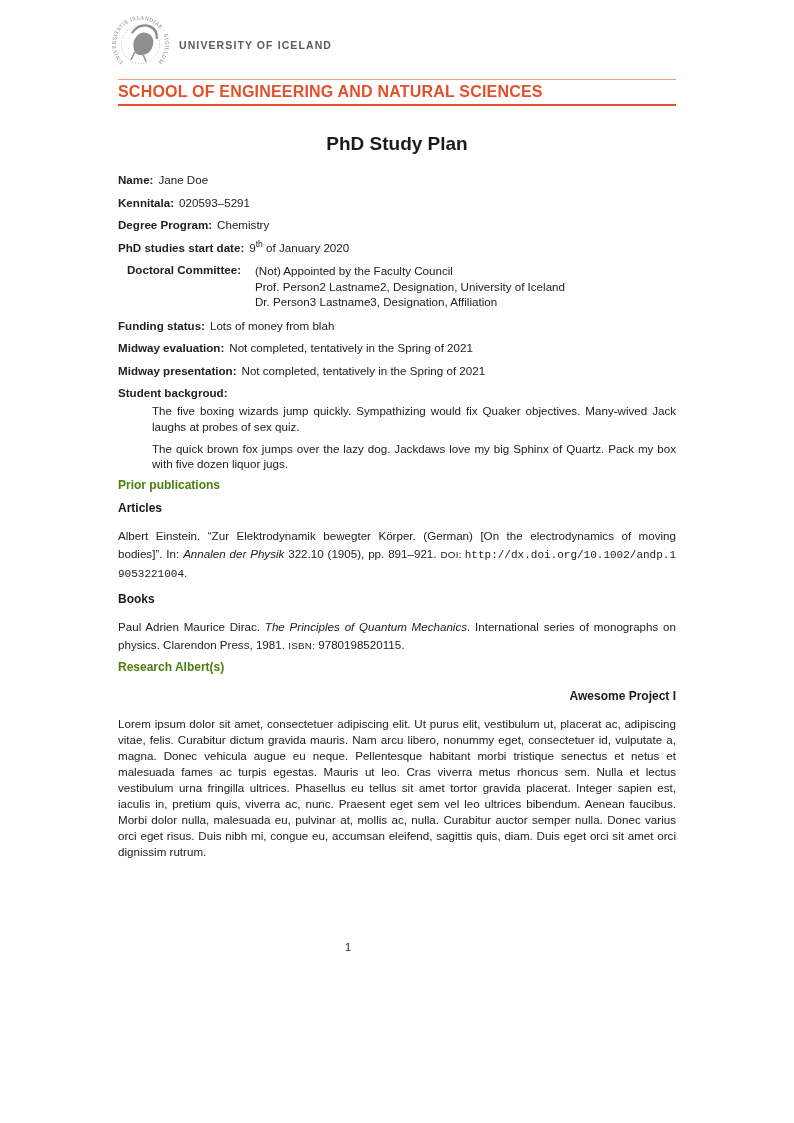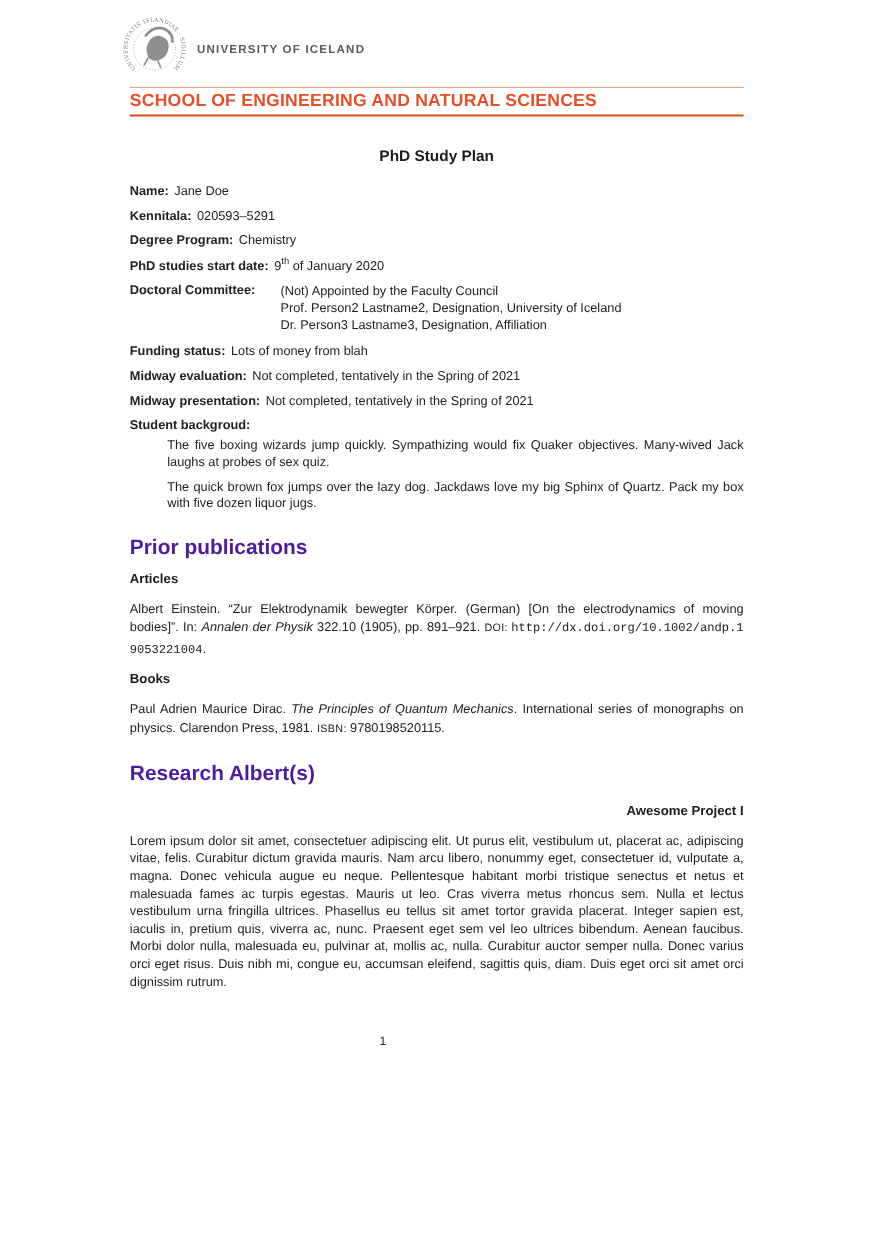--- a/index.html
+++ b/index.html
@@ -21,32 +21,32 @@
   }
   .rule-top{height:1px;background:#ee9e85;margin:4px 0 0 8px;}
   .school{
     margin-left:8px;color:#e0512c;font-weight:bold;
     font-size:16px;letter-spacing:0.2px;padding:3px 0 3px;
   }
   .rule-bottom{height:2px;background:#e0512c;margin-left:8px;}
   
   .content{margin:0 118px;font-size:11.6px;}
   h1.doc-title{
-    font-size:14px;font-weight:bold;text-align:center;
+    font-size:19px;font-weight:bold;text-align:center;
     margin:27px 0 18px;color:#1b1b1b;
   }
   .row{margin:0 0 8.5px;line-height:14px;}
-  .lbl{font-weight:bold;margin-right:5px;}
+  .lbl{font-weight:bold;margin-right:5px;text-align:center;}
   sup{font-size:8.5px;line-height:0;}
   .committee{display:flex;}
   .committee .lbl{flex:0 0 132px;}
   .clines{flex:1;}
   .clines div{line-height:15.7px;}
   .bgp{margin:3px 0 6.5px 34px;text-align:justify;line-height:15.6px;}
-  h2.sec{font-size:19px;font-weight:bold;margin:22px 0 0;color:#4c1d95;}
+  h2.sec{font-size:12px;font-weight:bold;margin:6px 0 0;color:#4d7c0f;}
   h3.sub{font-size:12px;font-weight:bold;margin:9px 0 0;color:#1b1b1b;}
   .ref{margin:12px 0 0;text-align:justify;line-height:17.3px;}
   .ref em{font-style:italic;}
   .sc{font-size:9.8px;letter-spacing:0.3px;margin-right:3px;}
   .mono{
     font-family:"Liberation Mono","DejaVu Sans Mono",monospace;
     font-size:11px;color:inherit;text-decoration:none;word-break:break-all;
   }
   .proj-title{text-align:right;font-weight:bold;font-size:12px;margin:15px 0 0;color:#1b1b1b;}
   .body-par{margin:13px 0 0;text-align:justify;line-height:16px;}

